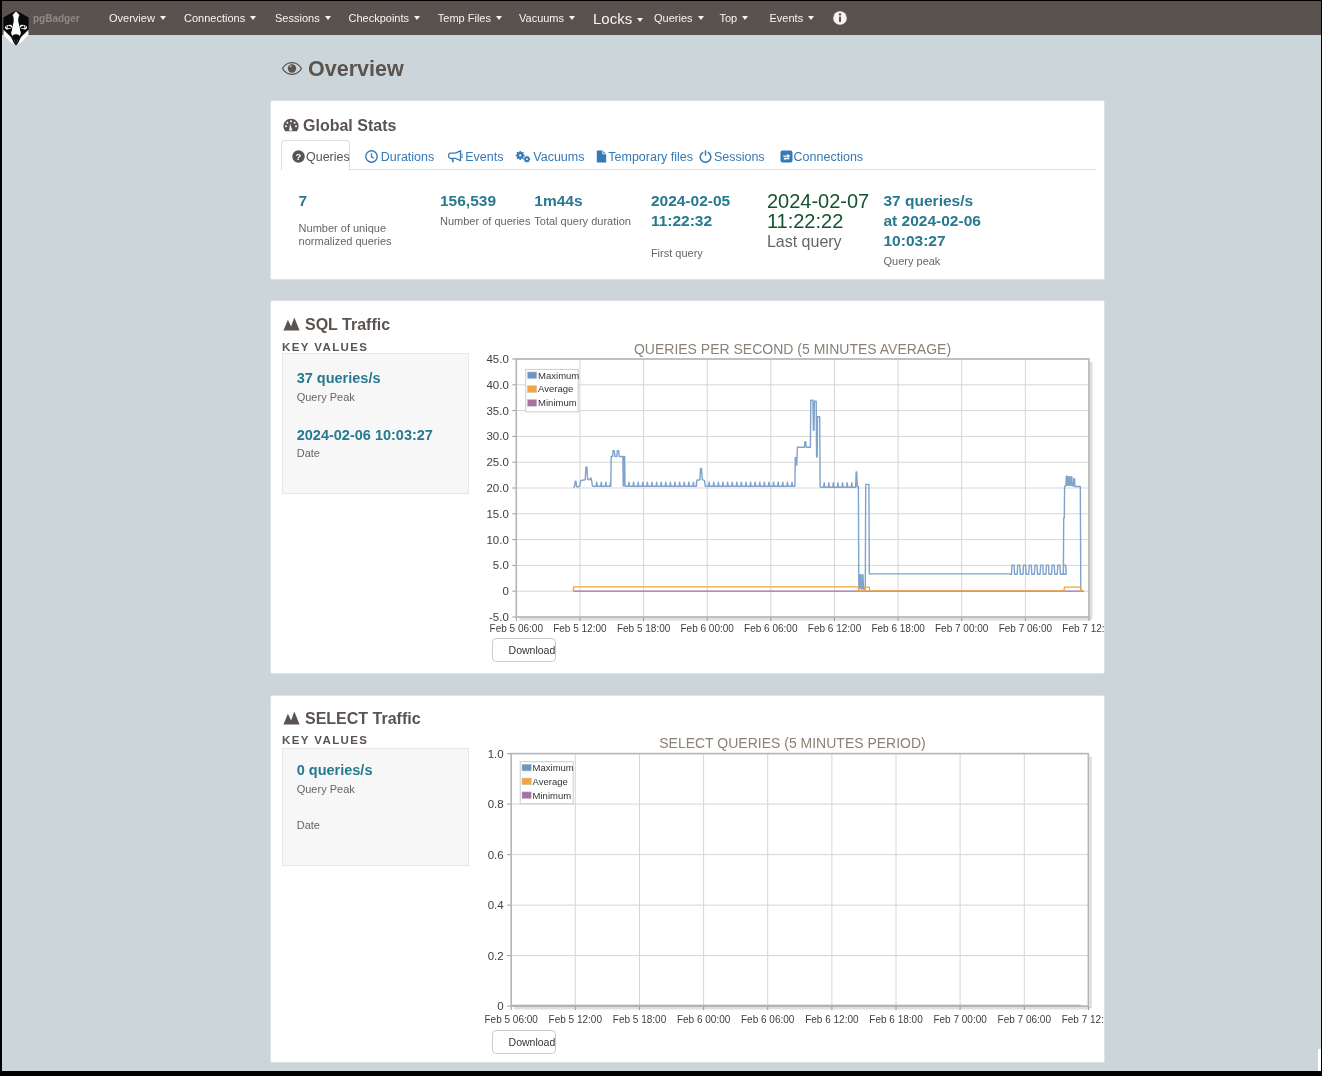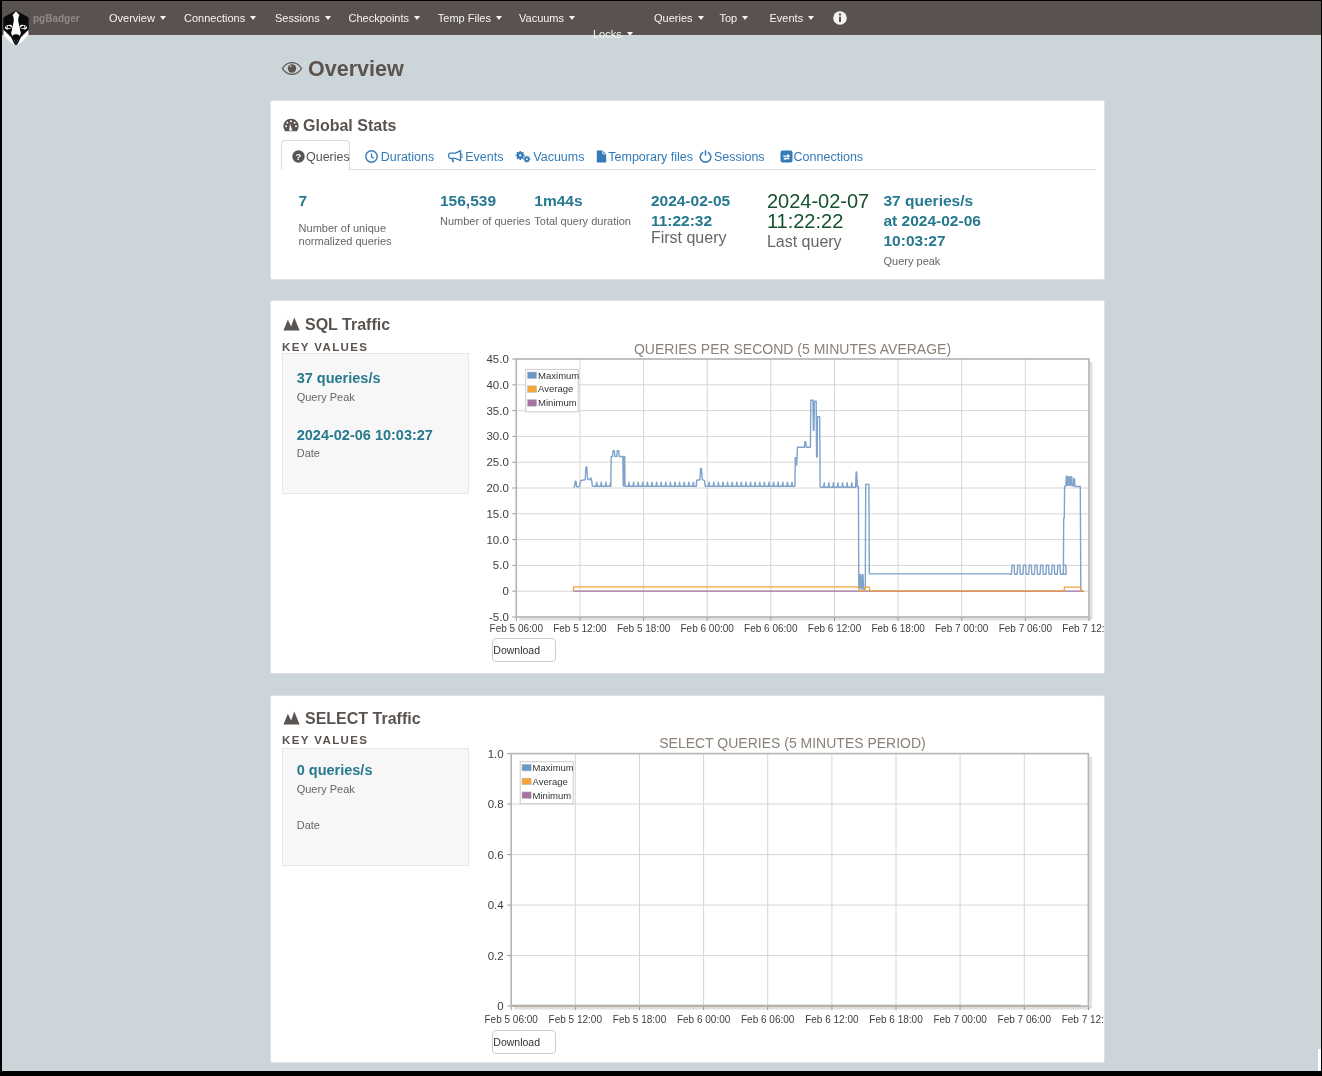--- a/index.html
+++ b/index.html
@@ -6,21 +6,21 @@
        font-family:"Liberation Sans",sans-serif; overflow:hidden; }
 .panel { position:absolute; left:270px; width:835px; background:#fff;
           border:1px solid #dce2e5; border-radius:2px; }
 .ptitle { position:absolute; font-size:16px; font-weight:bold; color:#5a534f; }
 .keyhdr { position:absolute; font-size:11.5px; font-weight:bold; color:#5a534f; letter-spacing:1.4px; }
 .keybox { position:absolute; left:282px; width:187px; background:#f7f7f7; border:1px solid #e7e7e7; }
 .kv { position:absolute; font-size:14.5px; font-weight:bold; color:#26798f; white-space:nowrap; }
 .kl { position:absolute; font-size:11px; color:#666; }
 .ctitle { position:absolute; font-size:14px; color:#8a8177; white-space:nowrap; transform:translateX(-50%); }
 .dlbtn { position:absolute; width:64px; height:24px; background:#fff; border:1px solid #ccc; border-radius:4px;
-         font-size:10.5px; color:#333; text-align:left; line-height:22px; }
+         font-size:10.5px; color:#333; text-align:right; line-height:22px; }
 </style></head>
 <body>
 <div style="position:absolute;left:0;top:1px;width:1322px;height:33.5px;background:#5a524f"></div>
 <svg width="30" height="36" viewBox="0 0 30 36" style="position:absolute;left:1px;top:10px;z-index:10">
 <path d="M15 0.4 L27.6 7.4 L27.6 21.5 L15 35.6 L2.4 21.5 L2.4 7.4 Z" fill="#0a0a0a"></path>
 <path d="M15 1.3 L11.6 4.9 C12.9 7.6 13.1 9.9 12.4 13.3 L10.3 23.4 C11.6 27.8 13 30.4 15 33.4 C17 30.4 18.4 27.8 19.7 23.4 L17.6 13.3 C16.9 9.9 17.1 7.6 18.4 4.9 Z" fill="#fdfdfd"></path>
 <path d="M12.4 13.3 C13.5 14.6 16.5 14.6 17.6 13.3 L19.7 23.4 C17.8 25.4 12.2 25.4 10.3 23.4 Z" fill="#fdfdfd"></path>
 <path d="M2.5 19.8 L9.9 27.0 C11.2 29.4 12.2 31.4 13.4 34.6 L8.9 31.8 L2.5 25.0 Z" fill="#fdfdfd"></path>
 <path d="M27.5 19.8 L20.1 27.0 C18.8 29.4 17.8 31.4 16.6 34.6 L21.1 31.8 L27.5 25.0 Z" fill="#fdfdfd"></path>
 <ellipse cx="7.6" cy="17.1" rx="3.7" ry="2.1" fill="#fdfdfd" transform="rotate(-16 7.6 17.1)"></ellipse>
@@ -32,21 +32,21 @@
 <path d="M15 24.2 C12.7 24.2 11 25.3 11 26.8 C11 28.9 13.1 31.2 15 31.2 C16.9 31.2 19 28.9 19 26.8 C19 25.3 17.3 24.2 15 24.2 Z" fill="#0a0a0a"></path>
 <path d="M13.4 30.6 C13.9 32.1 14.3 33 15 34 C15.7 33 16.1 32.1 16.6 30.6 C16 31.1 15.6 31.3 15 31.3 C14.4 31.3 14 31.1 13.4 30.6 Z" fill="#0a0a0a"></path>
 </svg>
 <div style="position:absolute;left:33px;top:13px;font-size:10px;font-weight:bold;color:#8f8a87">pgBadger</div>
 <div style="position:absolute;left:109px;top:12px;font-size:11px;color:#f7f5f4;white-space:nowrap">Overview<span style="display:inline-block;vertical-align:2px;margin-left:5px;width:0;height:0;border-left:3.5px solid transparent;border-right:3.5px solid transparent;border-top:4px solid #f7f5f4"></span></div>
 <div style="position:absolute;left:184px;top:12px;font-size:11px;color:#f7f5f4;white-space:nowrap">Connections<span style="display:inline-block;vertical-align:2px;margin-left:5px;width:0;height:0;border-left:3.5px solid transparent;border-right:3.5px solid transparent;border-top:4px solid #f7f5f4"></span></div>
 <div style="position:absolute;left:275px;top:12px;font-size:11px;color:#f7f5f4;white-space:nowrap">Sessions<span style="display:inline-block;vertical-align:2px;margin-left:5px;width:0;height:0;border-left:3.5px solid transparent;border-right:3.5px solid transparent;border-top:4px solid #f7f5f4"></span></div>
 <div style="position:absolute;left:348.5px;top:12px;font-size:11px;color:#f7f5f4;white-space:nowrap">Checkpoints<span style="display:inline-block;vertical-align:2px;margin-left:5px;width:0;height:0;border-left:3.5px solid transparent;border-right:3.5px solid transparent;border-top:4px solid #f7f5f4"></span></div>
 <div style="position:absolute;left:437.8px;top:12px;font-size:11px;color:#f7f5f4;white-space:nowrap">Temp Files<span style="display:inline-block;vertical-align:2px;margin-left:5px;width:0;height:0;border-left:3.5px solid transparent;border-right:3.5px solid transparent;border-top:4px solid #f7f5f4"></span></div>
 <div style="position:absolute;left:519px;top:12px;font-size:11px;color:#f7f5f4;white-space:nowrap">Vacuums<span style="display:inline-block;vertical-align:2px;margin-left:5px;width:0;height:0;border-left:3.5px solid transparent;border-right:3.5px solid transparent;border-top:4px solid #f7f5f4"></span></div>
-<div style="position:absolute;left:593px;top:28px;font-size:11px;color:#f7f5f4;white-space:nowrap">Locks<span style="display:inline-block;vertical-align:2px;margin-left:5px;width:0;height:0;border-left:3.5px solid transparent;border-right:3.5px solid transparent;border-top:4px solid #f7f5f4"></span></div>
+<div style="position:absolute;left:593px;top:10px;font-size:15px;color:#f7f5f4;white-space:nowrap">Locks<span style="display:inline-block;vertical-align:2px;margin-left:5px;width:0;height:0;border-left:3.5px solid transparent;border-right:3.5px solid transparent;border-top:4px solid #f7f5f4"></span></div>
 <div style="position:absolute;left:654px;top:12px;font-size:11px;color:#f7f5f4;white-space:nowrap">Queries<span style="display:inline-block;vertical-align:2px;margin-left:5px;width:0;height:0;border-left:3.5px solid transparent;border-right:3.5px solid transparent;border-top:4px solid #f7f5f4"></span></div>
 <div style="position:absolute;left:719.5px;top:12px;font-size:11px;color:#f7f5f4;white-space:nowrap">Top<span style="display:inline-block;vertical-align:2px;margin-left:5px;width:0;height:0;border-left:3.5px solid transparent;border-right:3.5px solid transparent;border-top:4px solid #f7f5f4"></span></div>
 <div style="position:absolute;left:769.5px;top:12px;font-size:11px;color:#f7f5f4;white-space:nowrap">Events<span style="display:inline-block;vertical-align:2px;margin-left:5px;width:0;height:0;border-left:3.5px solid transparent;border-right:3.5px solid transparent;border-top:4px solid #f7f5f4"></span></div>
 <svg width="14" height="14" viewBox="0 0 14 14" style="position:absolute;left:833px;top:10.5px">
     <circle cx="7" cy="7" r="6.8" fill="#f6f4f3"></circle>
     <rect x="6" y="5.6" width="2" height="5.4" rx="0.4" fill="#5a524f"></rect>
     <circle cx="7" cy="3.4" r="1.2" fill="#5a524f"></circle>
   </svg>
 
 <svg width="22" height="15" viewBox="0 0 22 15" style="position:absolute;left:281px;top:61px">
@@ -143,21 +143,21 @@
 <div style="position:absolute;left:440px;top:190.5px;width:130px">
     <div style="font-size:15.5px;font-weight:bold;color:#26798f;line-height:20.3px;white-space:nowrap">156,539</div>
     <div style="font-size:11px;color:#666;line-height:13.6px;margin-top:4px;white-space:nowrap">Number of queries</div>
   </div>
 <div style="position:absolute;left:534.3px;top:190.5px;width:130px">
     <div style="font-size:15.5px;font-weight:bold;color:#26798f;line-height:20.3px;white-space:nowrap">1m44s</div>
     <div style="font-size:11px;color:#666;line-height:13.6px;margin-top:4px;white-space:nowrap">Total query duration</div>
   </div>
 <div style="position:absolute;left:650.9px;top:190.5px;width:130px">
     <div style="font-size:15.5px;font-weight:bold;color:#26798f;line-height:20.3px;white-space:nowrap">2024-02-05<br>11:22:32</div>
-    <div style="font-size:16px;color:#666;line-height:13.6px;margin-top:0;white-space:nowrap">First query</div>
+    <div style="font-size:11px;color:#666;line-height:13.6px;margin-top:16px;white-space:nowrap">First query</div>
   </div>
 <div style="position:absolute;left:766.9px;top:190.5px;width:130px">
     <div style="font-size:20px;font-weight:normal;color:#14532d;line-height:20.3px;white-space:nowrap">2024-02-07<br>11:22:22</div>
     <div style="font-size:16px;color:#666;line-height:13.6px;margin-top:4px;white-space:nowrap">Last query</div>
   </div>
 <div style="position:absolute;left:883.5px;top:190.5px;width:130px">
     <div style="font-size:15.5px;font-weight:bold;color:#26798f;line-height:20.3px;white-space:nowrap">37 queries/s<br>at 2024-02-06<br>10:03:27</div>
     <div style="font-size:11px;color:#666;line-height:13.6px;margin-top:4px;white-space:nowrap">Query peak</div>
   </div>
 

